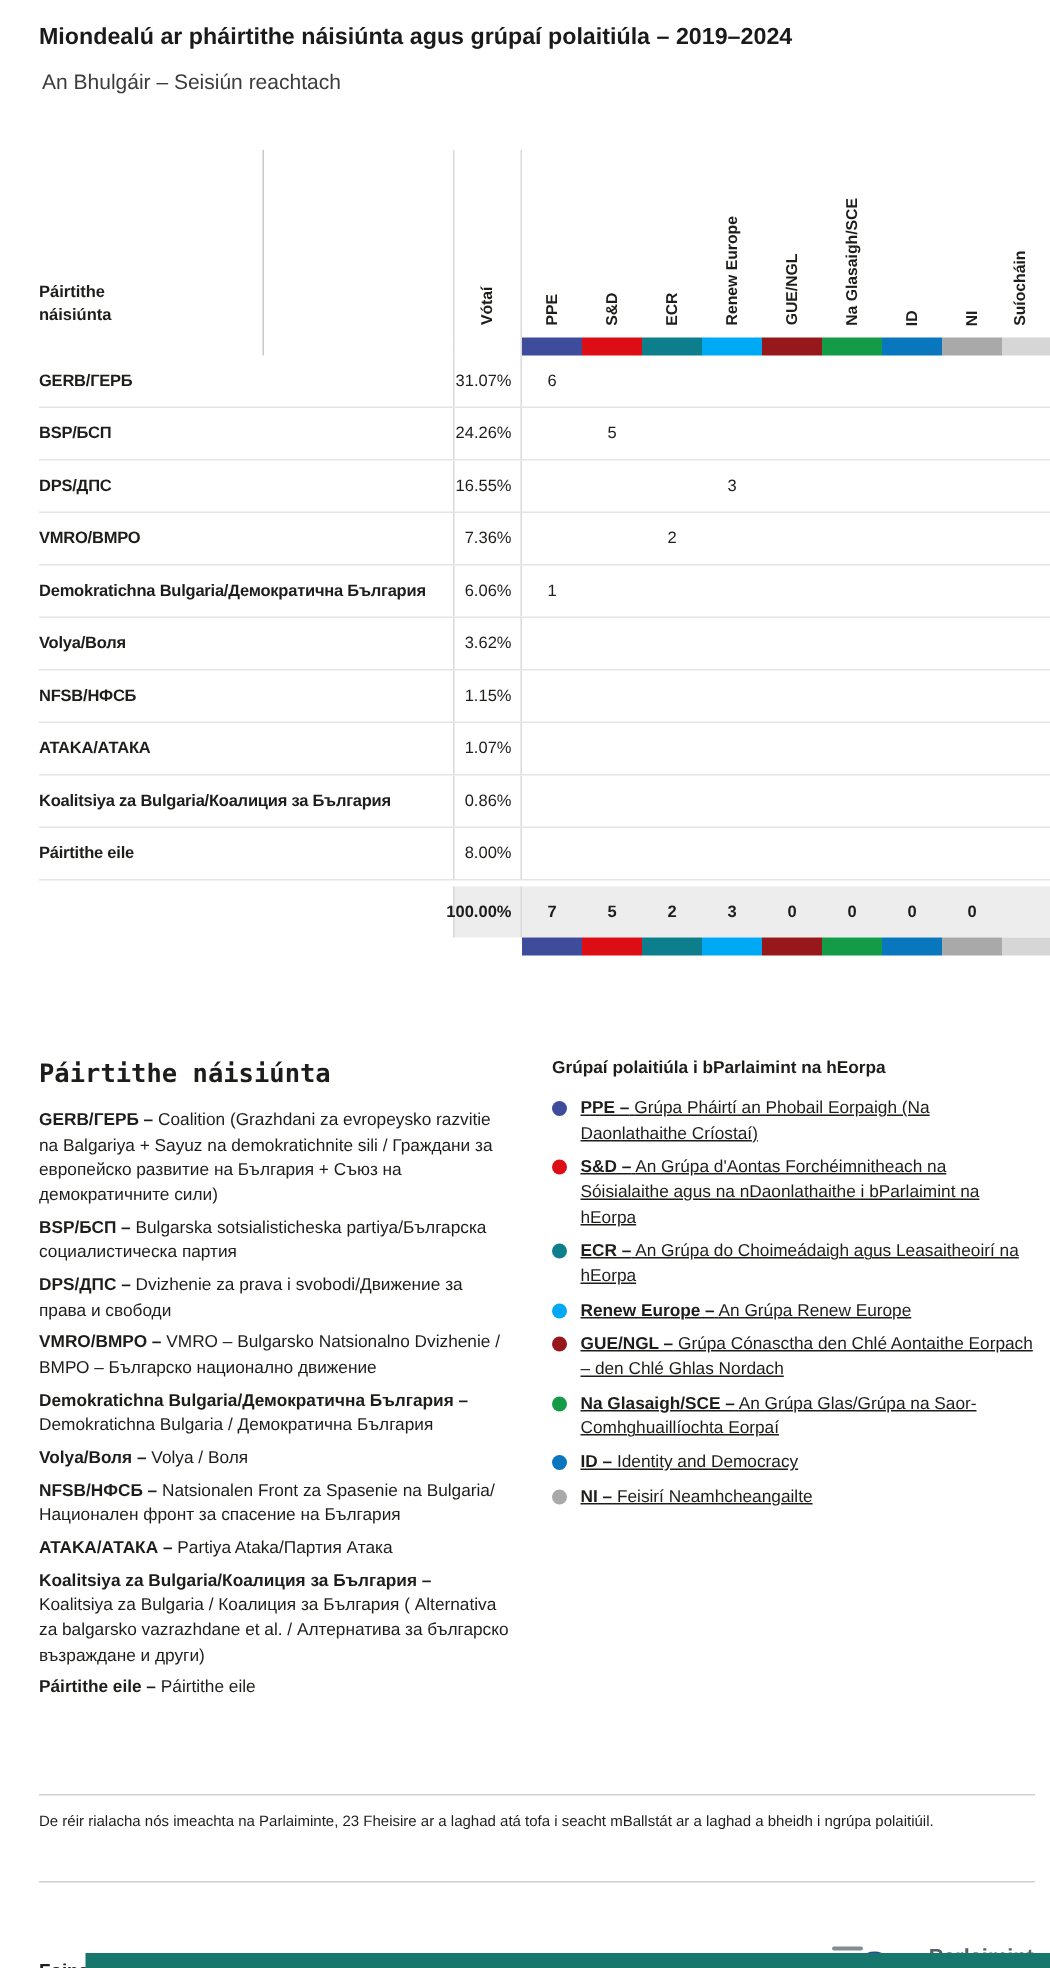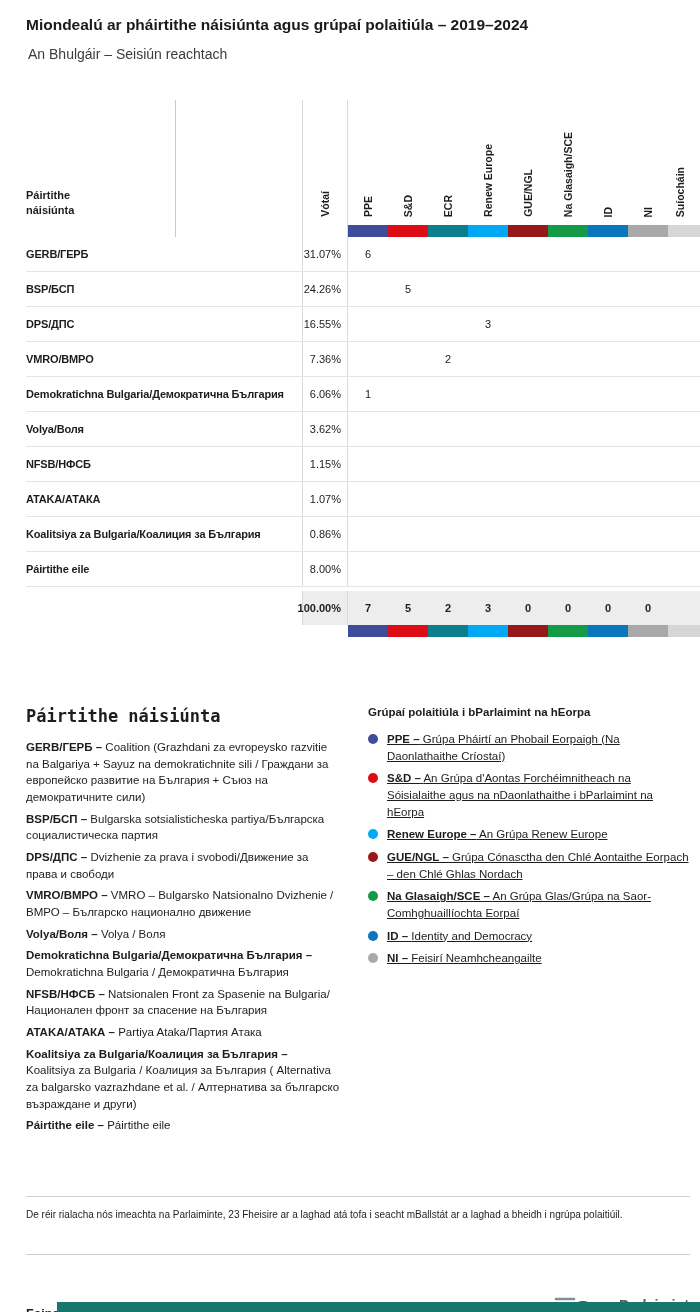--- a/index.html
+++ b/index.html
@@ -290,36 +290,40 @@
     </div>
   </div>
 
   <div class="legend">
     <div class="leg-left">
       <h3>Páirtithe náisiúnta</h3>
       <p class="lp-item"><span class="b">GERB/ГЕРБ –</span> <span>Coalition (Grazhdani za evropeysko razvitie na Balgariya + Sayuz na demokratichnite sili / Граждани за европейско развитие на България + Съюз на демократичните сили)</span></p>
       <p class="lp-item"><span class="b">BSP/БСП –</span> <span>Bulgarska sotsialisticheska partiya/Българска социалистическа партия</span></p>
       <p class="lp-item"><span class="b">DPS/ДПС –</span> <span>Dvizhenie za prava i svobodi/Движение за права и свободи</span></p>
       <p class="lp-item"><span class="b">VMRO/ВМРО –</span> <span>VMRO – Bulgarsko Natsionalno Dvizhenie / ВМРО – Българско национално движение</span></p>
+      <p class="lp-item"><span class="b">Demokratichna Bulgaria/Демократична България –</span> <span>Demokratichna Bulgaria / Демократична България</span></p>
       <p class="lp-item"><span class="b">Volya/Воля –</span> <span>Volya / Воля</span></p>
-      <p class="lp-item"><span class="b">Demokratichna Bulgaria/Демократична България –</span> <span>Demokratichna Bulgaria / Демократична България</span></p>
       <p class="lp-item"><span class="b">NFSB/НФСБ –</span> <span>Natsionalen Front za Spasenie na Bulgaria/Национален фронт за спасение на България</span></p>
       <p class="lp-item"><span class="b">ATAKA/АТАКА –</span> <span>Partiya Ataka/Партия Атака</span></p>
       <p class="lp-item"><span class="b">Koalitsiya za Bulgaria/Коалиция за България –</span> <span>Koalitsiya za Bulgaria / Коалиция за България ( Alternativa za balgarsko vazrazhdane et al. / Алтернатива за българско възраждане и други)</span></p>
       <p class="lp-item"><span class="b">Páirtithe eile –</span> <span>Páirtithe eile</span></p>
     </div>
     <div class="leg-right">
       <h3>Grúpaí polaitiúla i bParlaimint na hEorpa</h3>
       <div class="lg-item">
         <span class="dot" style="background-color: rgb(63, 76, 155);"></span>
         <span class="lg-text"><b>PPE –</b> <span>Grúpa Pháirtí an Phobail Eorpaigh (Na Daonlathaithe Críostaí)</span></span>
       </div>
       <div class="lg-item">
         <span class="dot" style="background-color: rgb(220, 13, 21);"></span>
         <span class="lg-text"><b>S&amp;D –</b> <span>An Grúpa d'Aontas Forchéimnitheach na Sóisialaithe agus na nDaonlathaithe i bParlaimint na hEorpa</span></span>
+      </div>
+      <div class="lg-item">
+        <span class="dot" style="background-color: rgb(13, 127, 140);"></span>
+        <span class="lg-text"><b>ECR –</b> <span>An Grúpa do Choimeádaigh agus Leasaitheoirí na hEorpa</span></span>
       </div>
       <div class="lg-item">
         <span class="dot" style="background-color: rgb(0, 169, 244);"></span>
         <span class="lg-text"><b>Renew Europe –</b> <span>An Grúpa Renew Europe</span></span>
       </div>
       <div class="lg-item">
         <span class="dot" style="background-color: rgb(151, 24, 27);"></span>
         <span class="lg-text"><b>GUE/NGL –</b> <span>Grúpa Cónasctha den Chlé Aontaithe Eorpach – den Chlé Ghlas Nordach</span></span>
       </div>
       <div class="lg-item">

